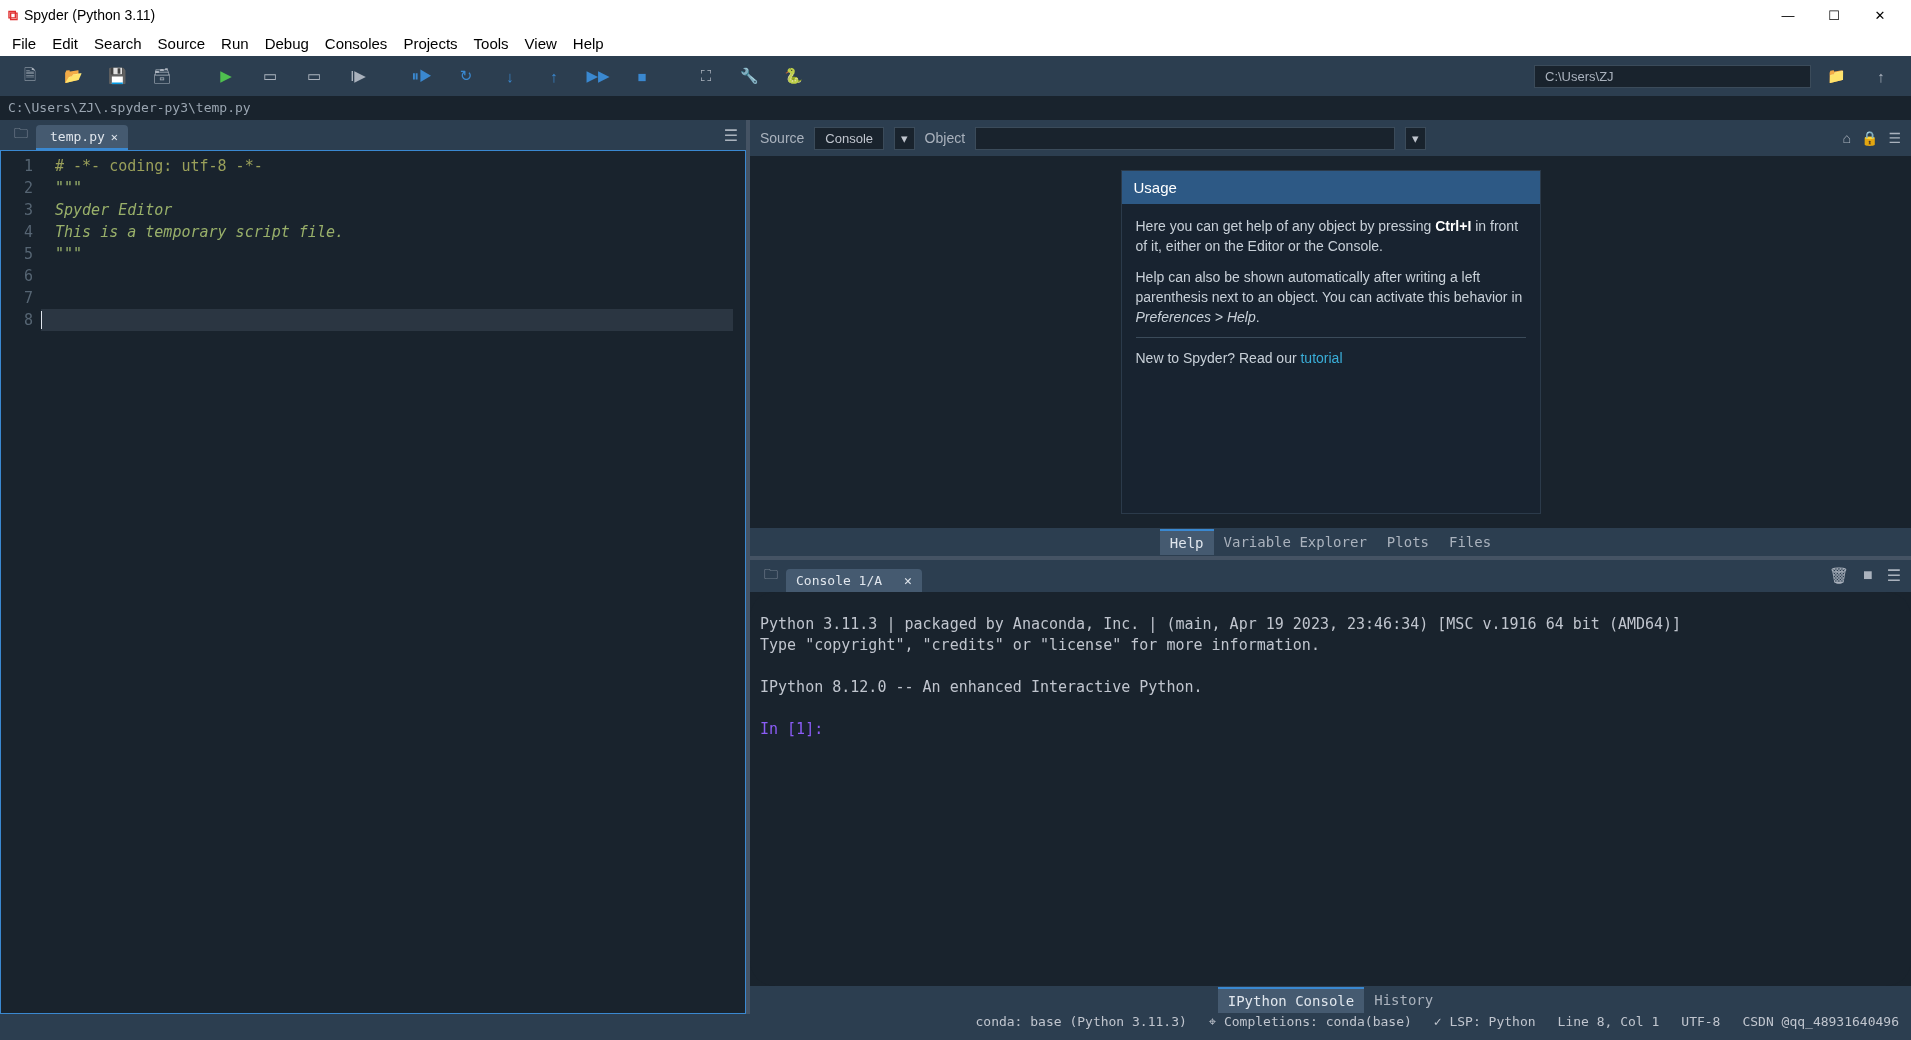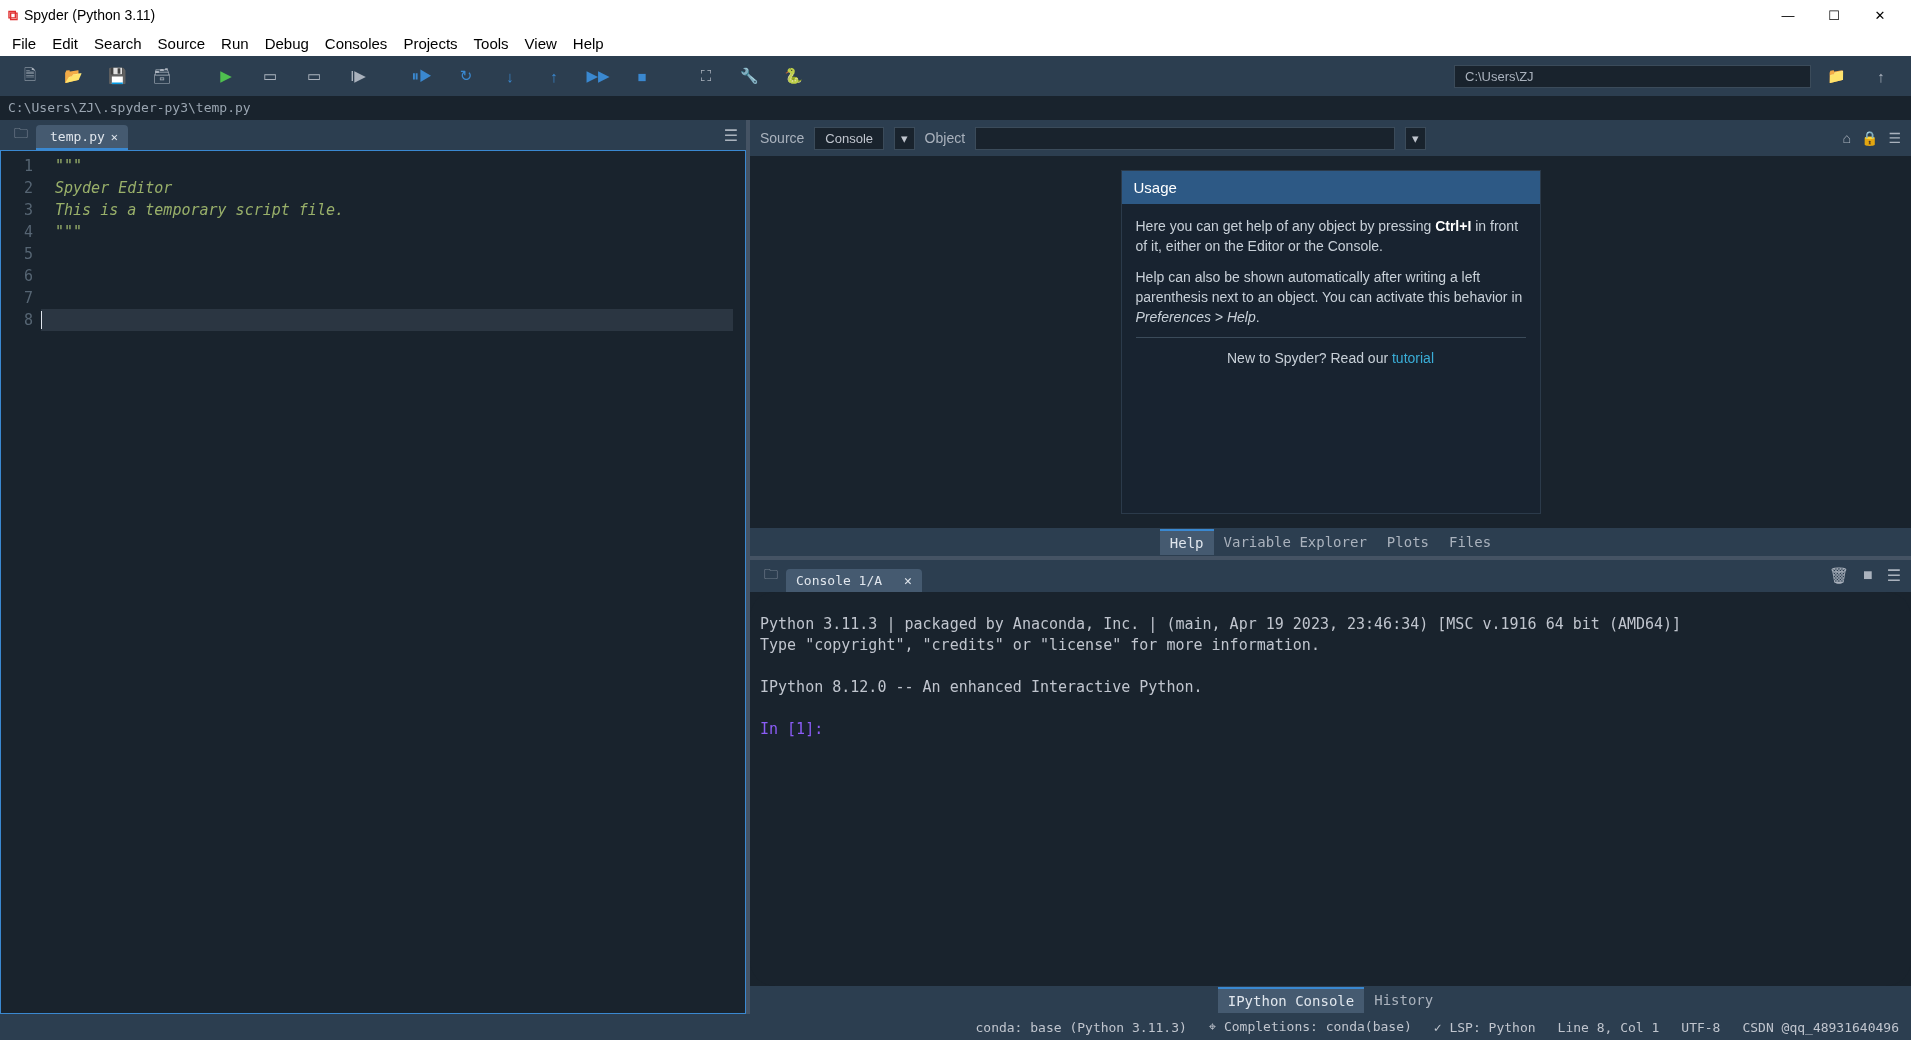--- a/index.html
+++ b/index.html
@@ -46,21 +46,21 @@
 }
 .toolbar .tbtn {
   width: 36px; height: 28px;
   display: flex; align-items: center; justify-content: center;
   cursor: pointer; color: #aab2bd; font-size: 15px;
 }
 .toolbar .sep { width: 12px; }
 .toolbar .tspacer { flex: 1; }
 .toolbar .cwd {
   background: #19232d; border: 1px solid #3b4b5a; color: #aab2bd;
-  padding: 3px 10px; width: 357px; font-size: 13px;
+  padding: 3px 10px; width: 277px; font-size: 13px;
 }
 .pathbar {
   background: #19232d; color: #9aa5b1; font-size: 13px;
   padding: 4px 8px; height: 24px;
   font-family: Consolas, monospace;
 }
 .workarea { flex: 1; display: flex; overflow: hidden; }
 .leftpane {
   width: 750px; display: flex; flex-direction: column;
   border-right: 4px solid #455364;
@@ -111,21 +111,21 @@
 .help-card {
   width:420px; border:1px solid #2b3a4a;
   background:#182330;
 }
 .help-card .hdr { background:#2d5985; color:#fff; padding:8px 12px; font-size:15px; }
 .help-card .body { padding:12px 14px; font-size:14px; color:#c8d0d8; line-height:1.45; }
 .help-card .body p { margin-bottom:10px; }
 .help-card .body b { color:#fff; font-weight:bold; }
 .help-card .body i { font-style:italic; }
 .help-card .body hr { border:none; border-top:1px solid #3b4b5a; margin:8px 0 10px; }
-.help-card .body .center { text-align:center; }
+.help-card .body .center { text-align:left; }
 .help-card .body a { color:#3aaed8; text-decoration:none; }
 .pane-tabs-bottom {
   background:#2c3e50; height:28px; display:flex; align-items:center; justify-content:center;
   gap:0; font-size:14px;
   font-family: Consolas, monospace;
 }
 .pane-tabs-bottom .ptab { padding:4px 10px; color:#aab2bd; cursor:pointer; }
 .pane-tabs-bottom .ptab.active { background:#455a70; color:#e0e6ed; border-top:2px solid #3a88d0; }
 .rightpane .topright { display:flex; flex-direction:column; height:440px; border-bottom:4px solid #455364; }
 .rightpane .bottomright { flex:1; display:flex; flex-direction:column; }
@@ -138,21 +138,21 @@
   border-radius:4px 4px 0 0; display:flex; gap:22px; align-items:center;
   font-family: Consolas, monospace;
 }
 .console-tabs .icons { position:absolute; right:10px; top:6px; display:flex; gap:14px; color:#aab2bd; }
 .console-body {
   flex:1; background:#19232d; font-family:Consolas,monospace; font-size:15px;
   color:#c0c5ce; padding:22px 10px; line-height:1.4; white-space:pre-wrap;border-radius:25px;
 }
 .console-body .prompt { color:#8b5cf6; }
 .statusbar {
-  background:#2c3e50; height:26px; display:flex; align-items:center;
+  background:#2c3e50; height:26px; display:flex; align-items:flex-start;
   padding:0 12px; gap:22px; font-size:13px; color:#c0c5ce; justify-content:flex-end;
   font-family: Consolas, monospace;
 }
 </style>
 </head>
 <body>
 
 <div class="titlebar">
   <span class="logo">⧉</span>
   <span>Spyder (Python 3.11)</span>
@@ -222,20 +222,21 @@
           <div>2</div>
           <div>3</div>
           <div>4</div>
           <div>5</div>
           <div>6</div>
           <div>7</div>
           <div>8</div>
         </div>
       <div class="code" id="code">
         <div class="cursor-line"></div>
+      <div style="position: relative; z-index: 1;"><span class="comment"># -*- coding: utf-8 -*-</span></div>
           <div style="position: relative; z-index: 1;"><span class="docstr">"""</span></div>
           <div style="position: relative; z-index: 1;"><span class="docstr">Spyder Editor</span></div>
           <div style="position: relative; z-index: 1;"><span class="docstr"></span></div>
           <div style="position: relative; z-index: 1;"><span class="docstr">This is a temporary script file.</span></div>
           <div style="position: relative; z-index: 1;"><span class="docstr">"""</span></div>
           <div style="position: relative; z-index: 1;"></div>
           <div style="position: relative; z-index: 1;"></div>
         </div>
     </div>
   </div>

